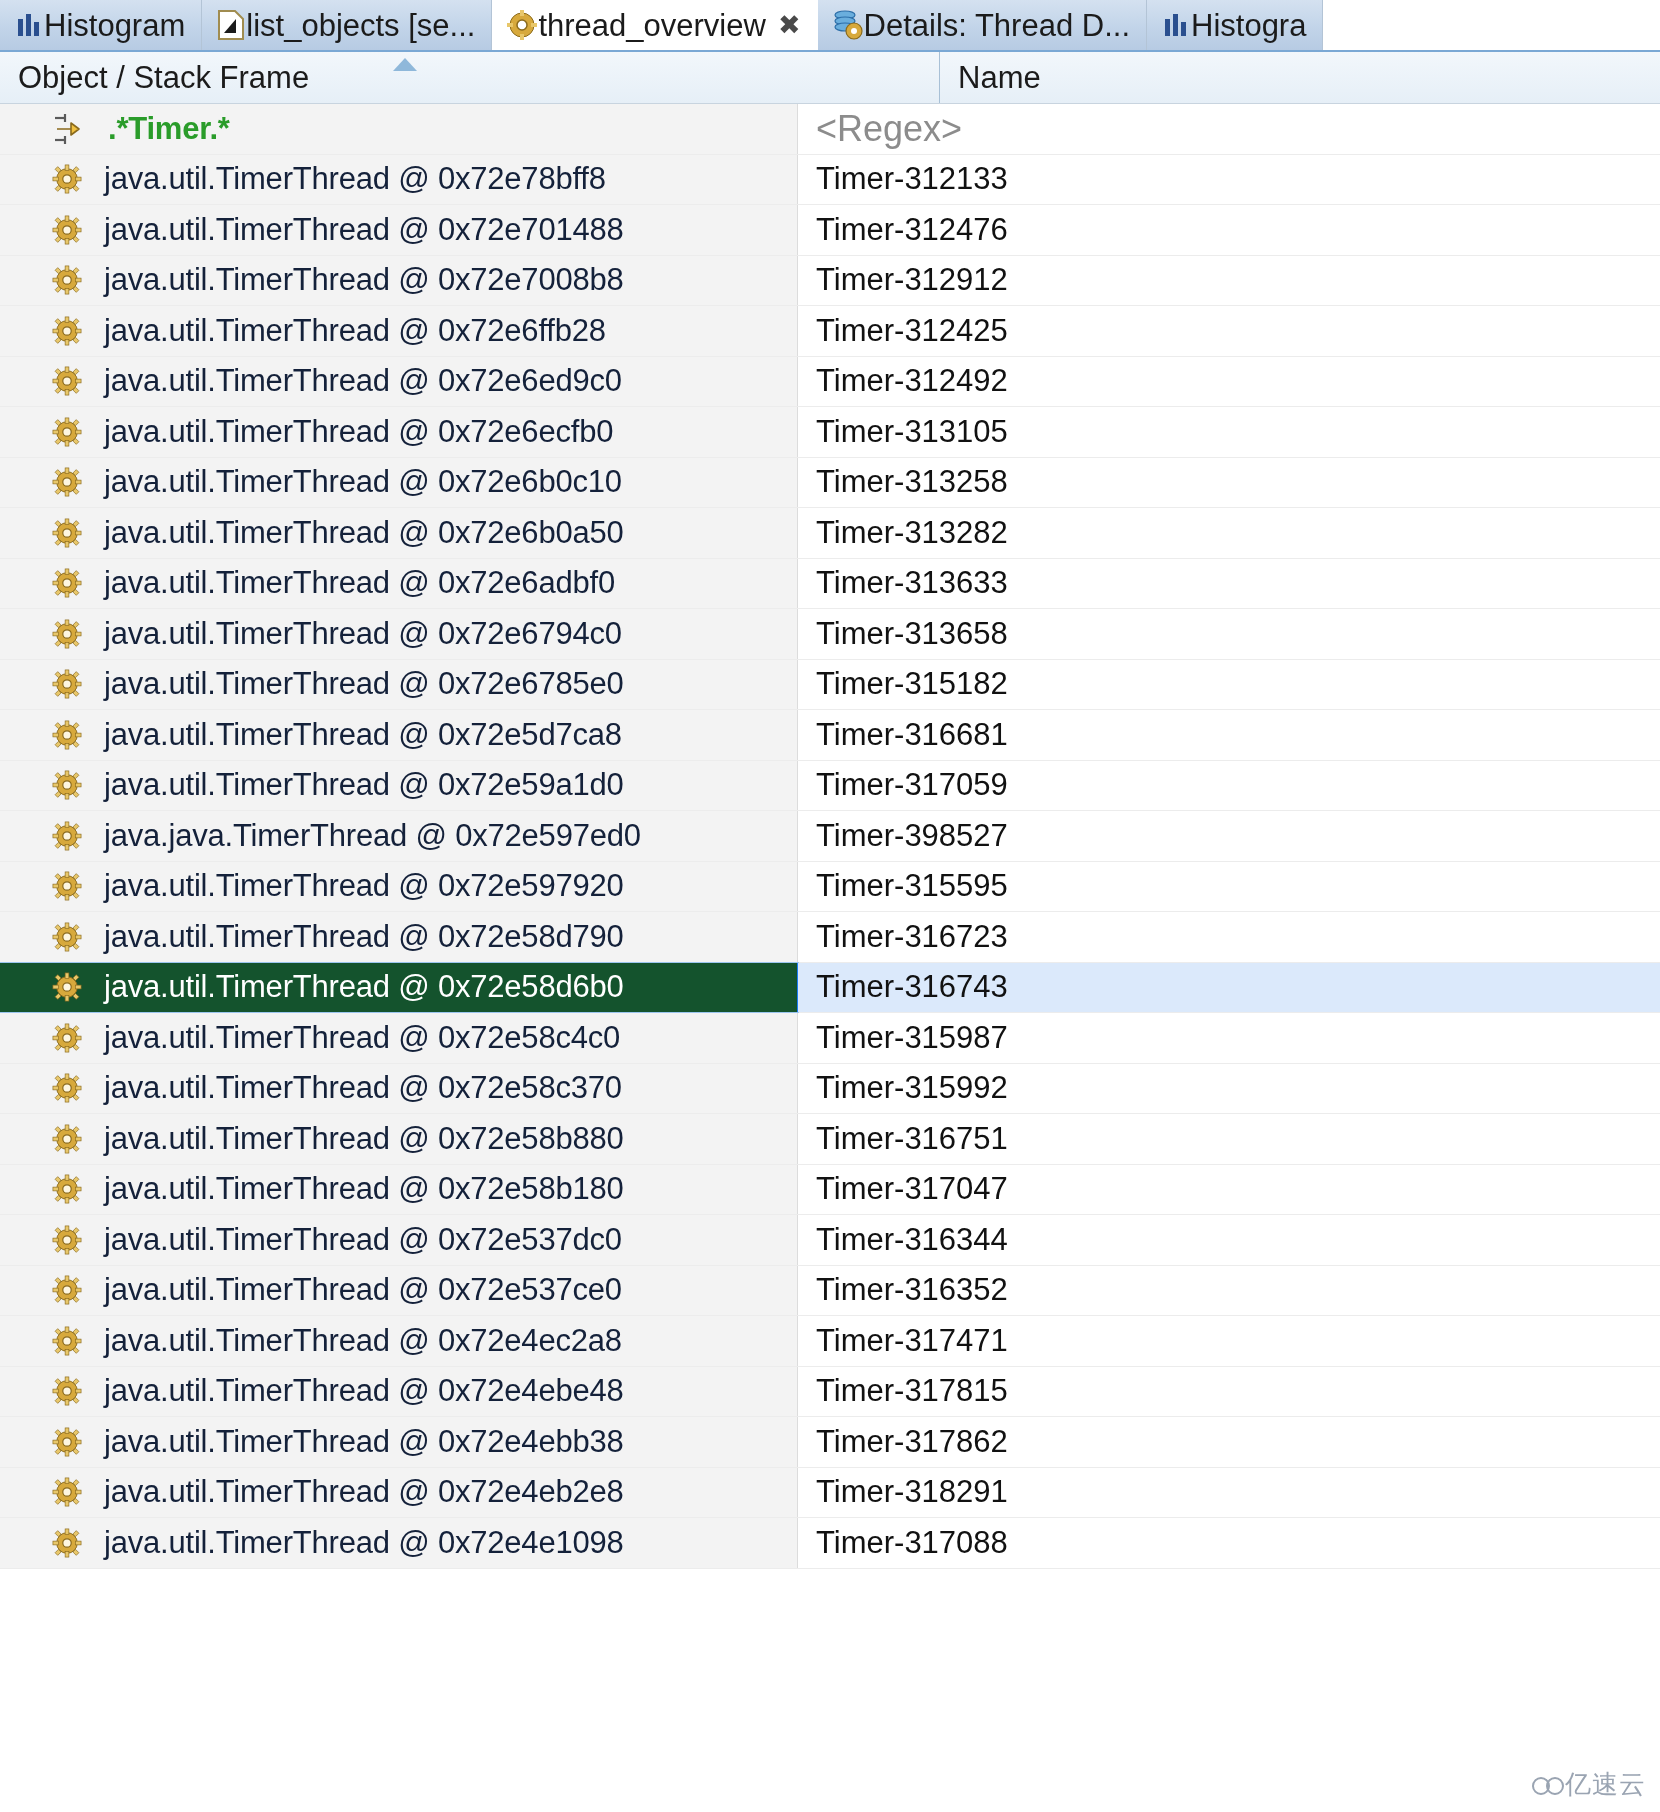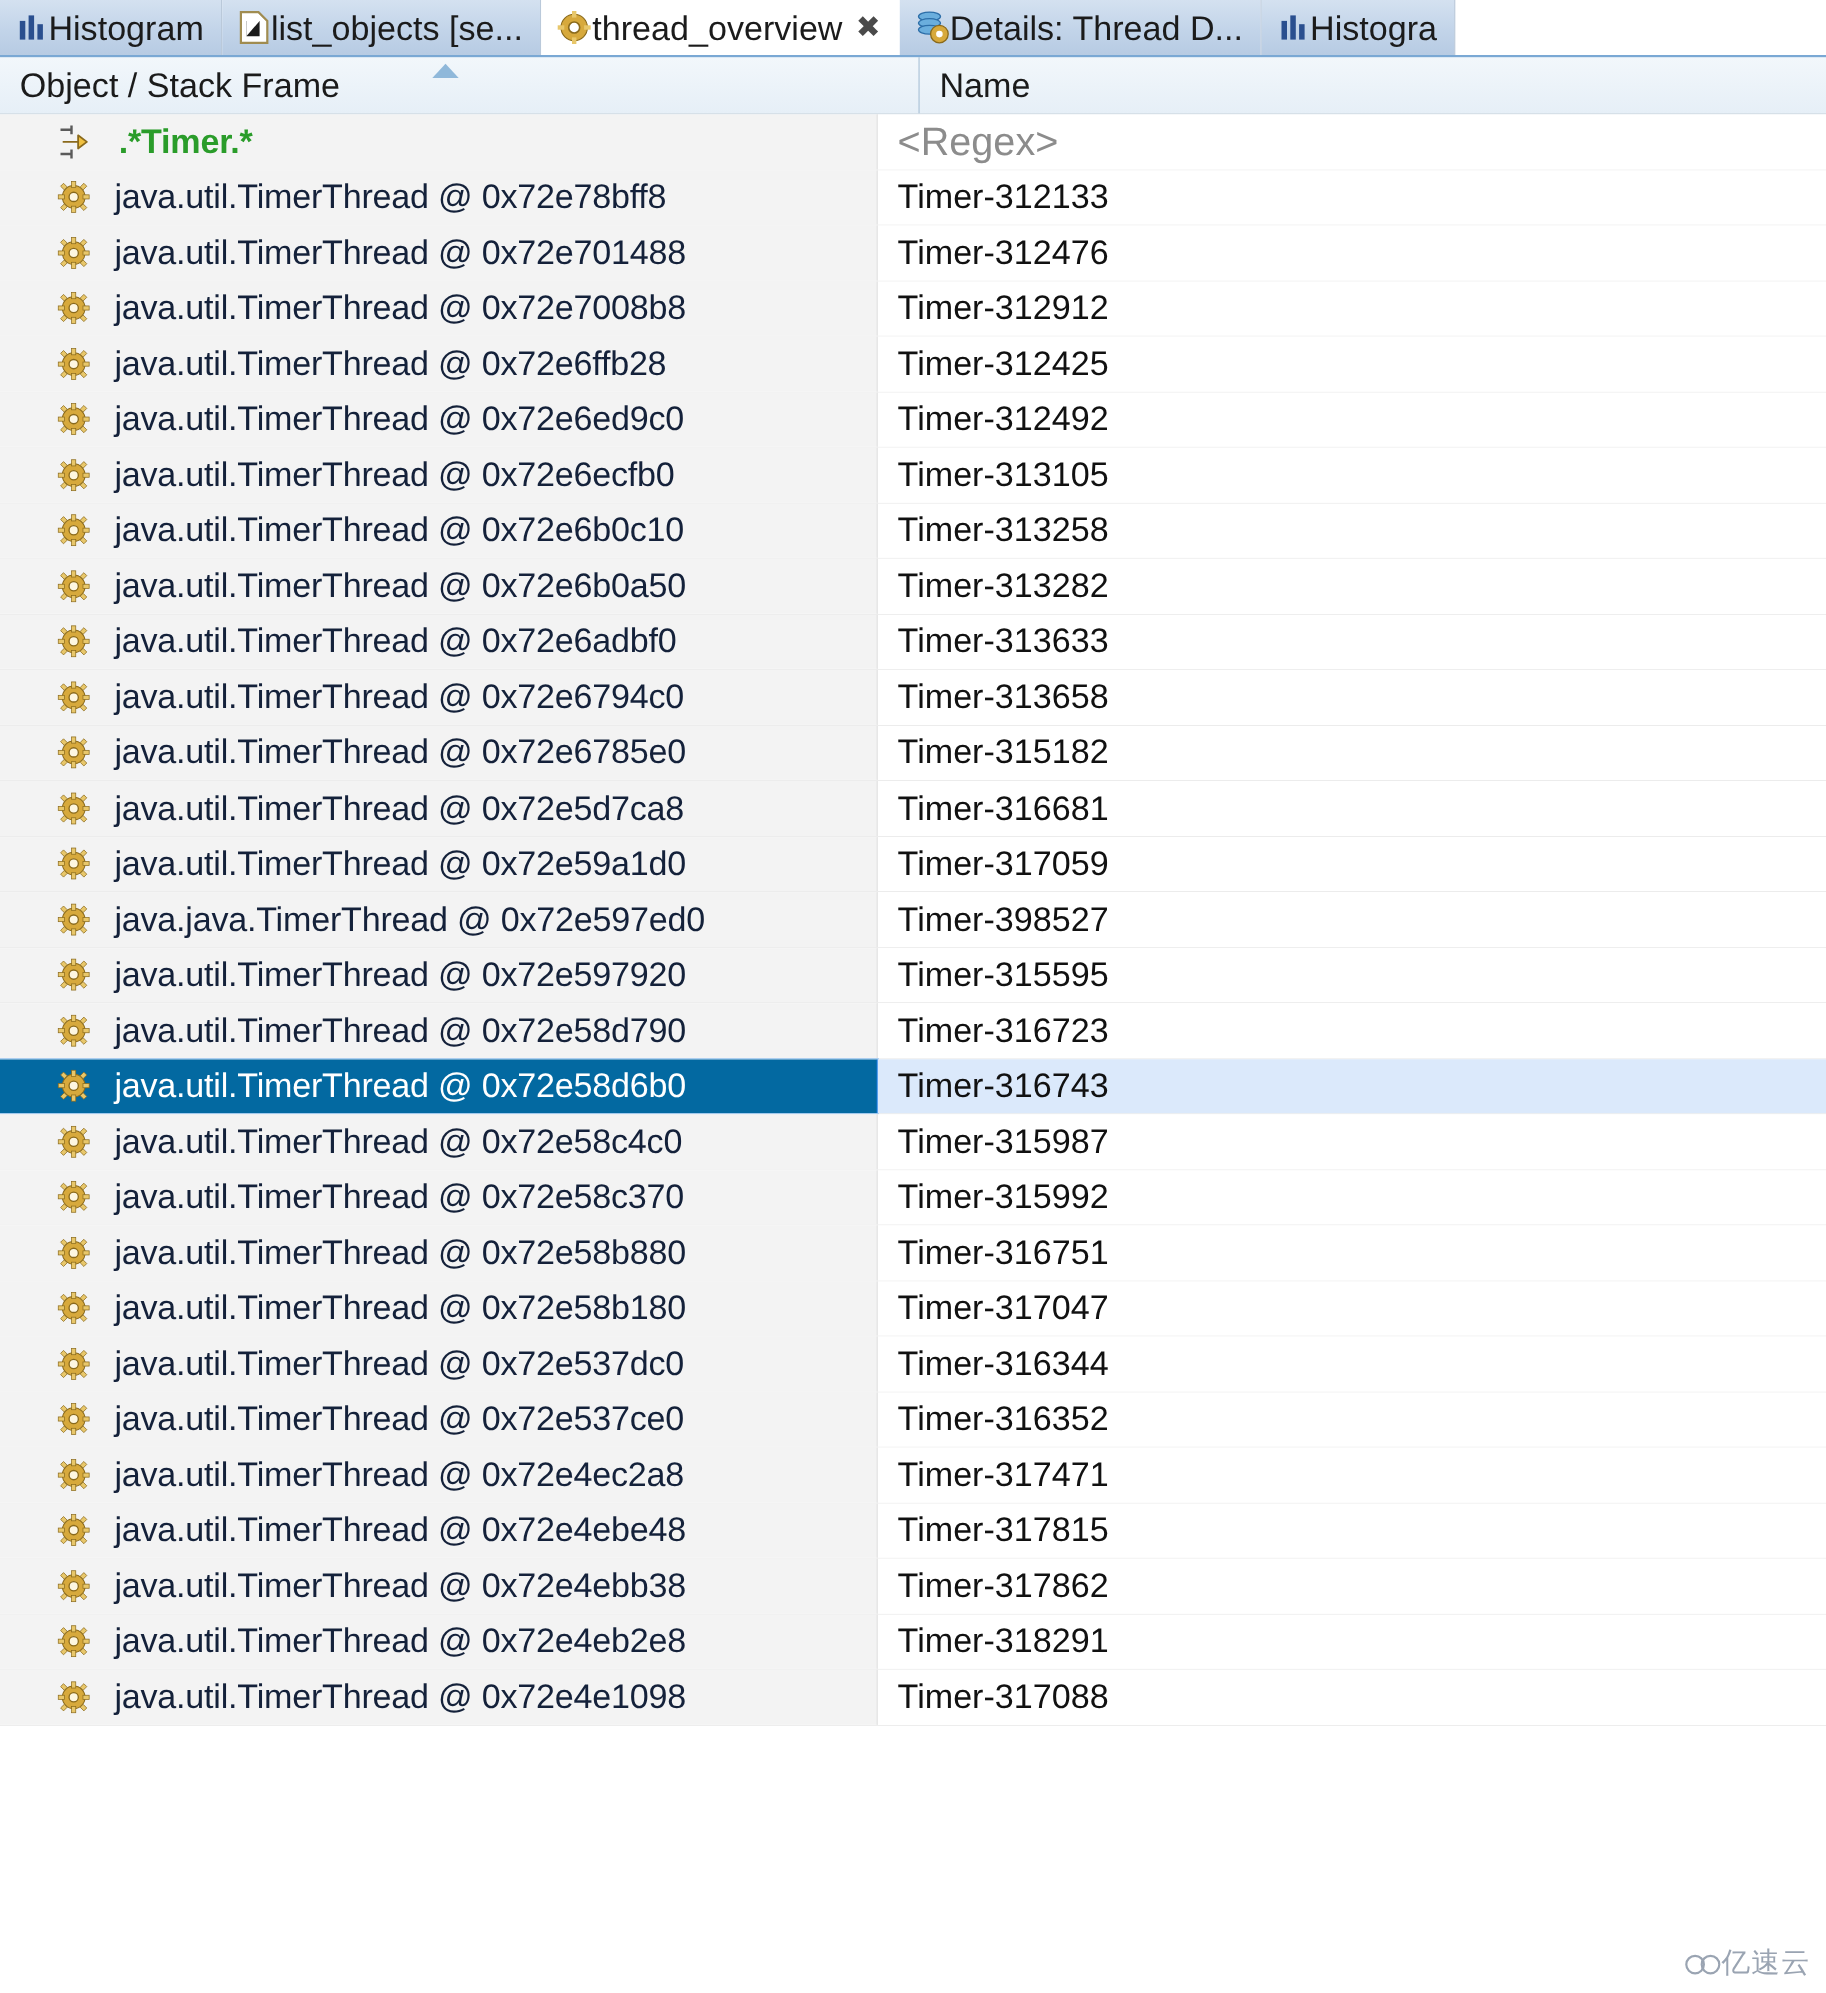--- a/index.html
+++ b/index.html
@@ -61,21 +61,21 @@
     position: relative;
   }
   .hcell {
     display: flex;
     align-items: center;
     font-size: 31px;
     color: #1b1b1b;
     padding-left: 18px;
     position: relative;
   }
-  .hcell.c1 { width: 836px; border-right: 1px solid #a8c0d6; }
+  .hcell.c1 { width: 940px; border-right: 1px solid #a8c0d6; }
   .hcell.c2 { flex: 1; }
   .sort-arrow {
     position: absolute;
     left: 393px;
     top: 6px;
     width: 0; height: 0;
     border-left: 12px solid transparent;
     border-right: 12px solid transparent;
     border-bottom: 13px solid #8fb8da;
   }
@@ -128,21 +128,21 @@
     letter-spacing: -0.2px;
   }
   .row.filter .rtext {
     font-size: 36px;
     color: #8c8c8c;
     text-align: right;
   }
 
   
   .row.selected .cell1 {
-    background: #0369a1;
+    background: #14532d;
     border-right: 1px solid #1a7cf5;
     outline: 1px solid #9cc6ef;
   }
   .row.selected .cell1 .txt { color: #ffffff; }
   .row.selected .cell2 {
     background: #dbe9fb;
   }
 
   
   .watermark {

